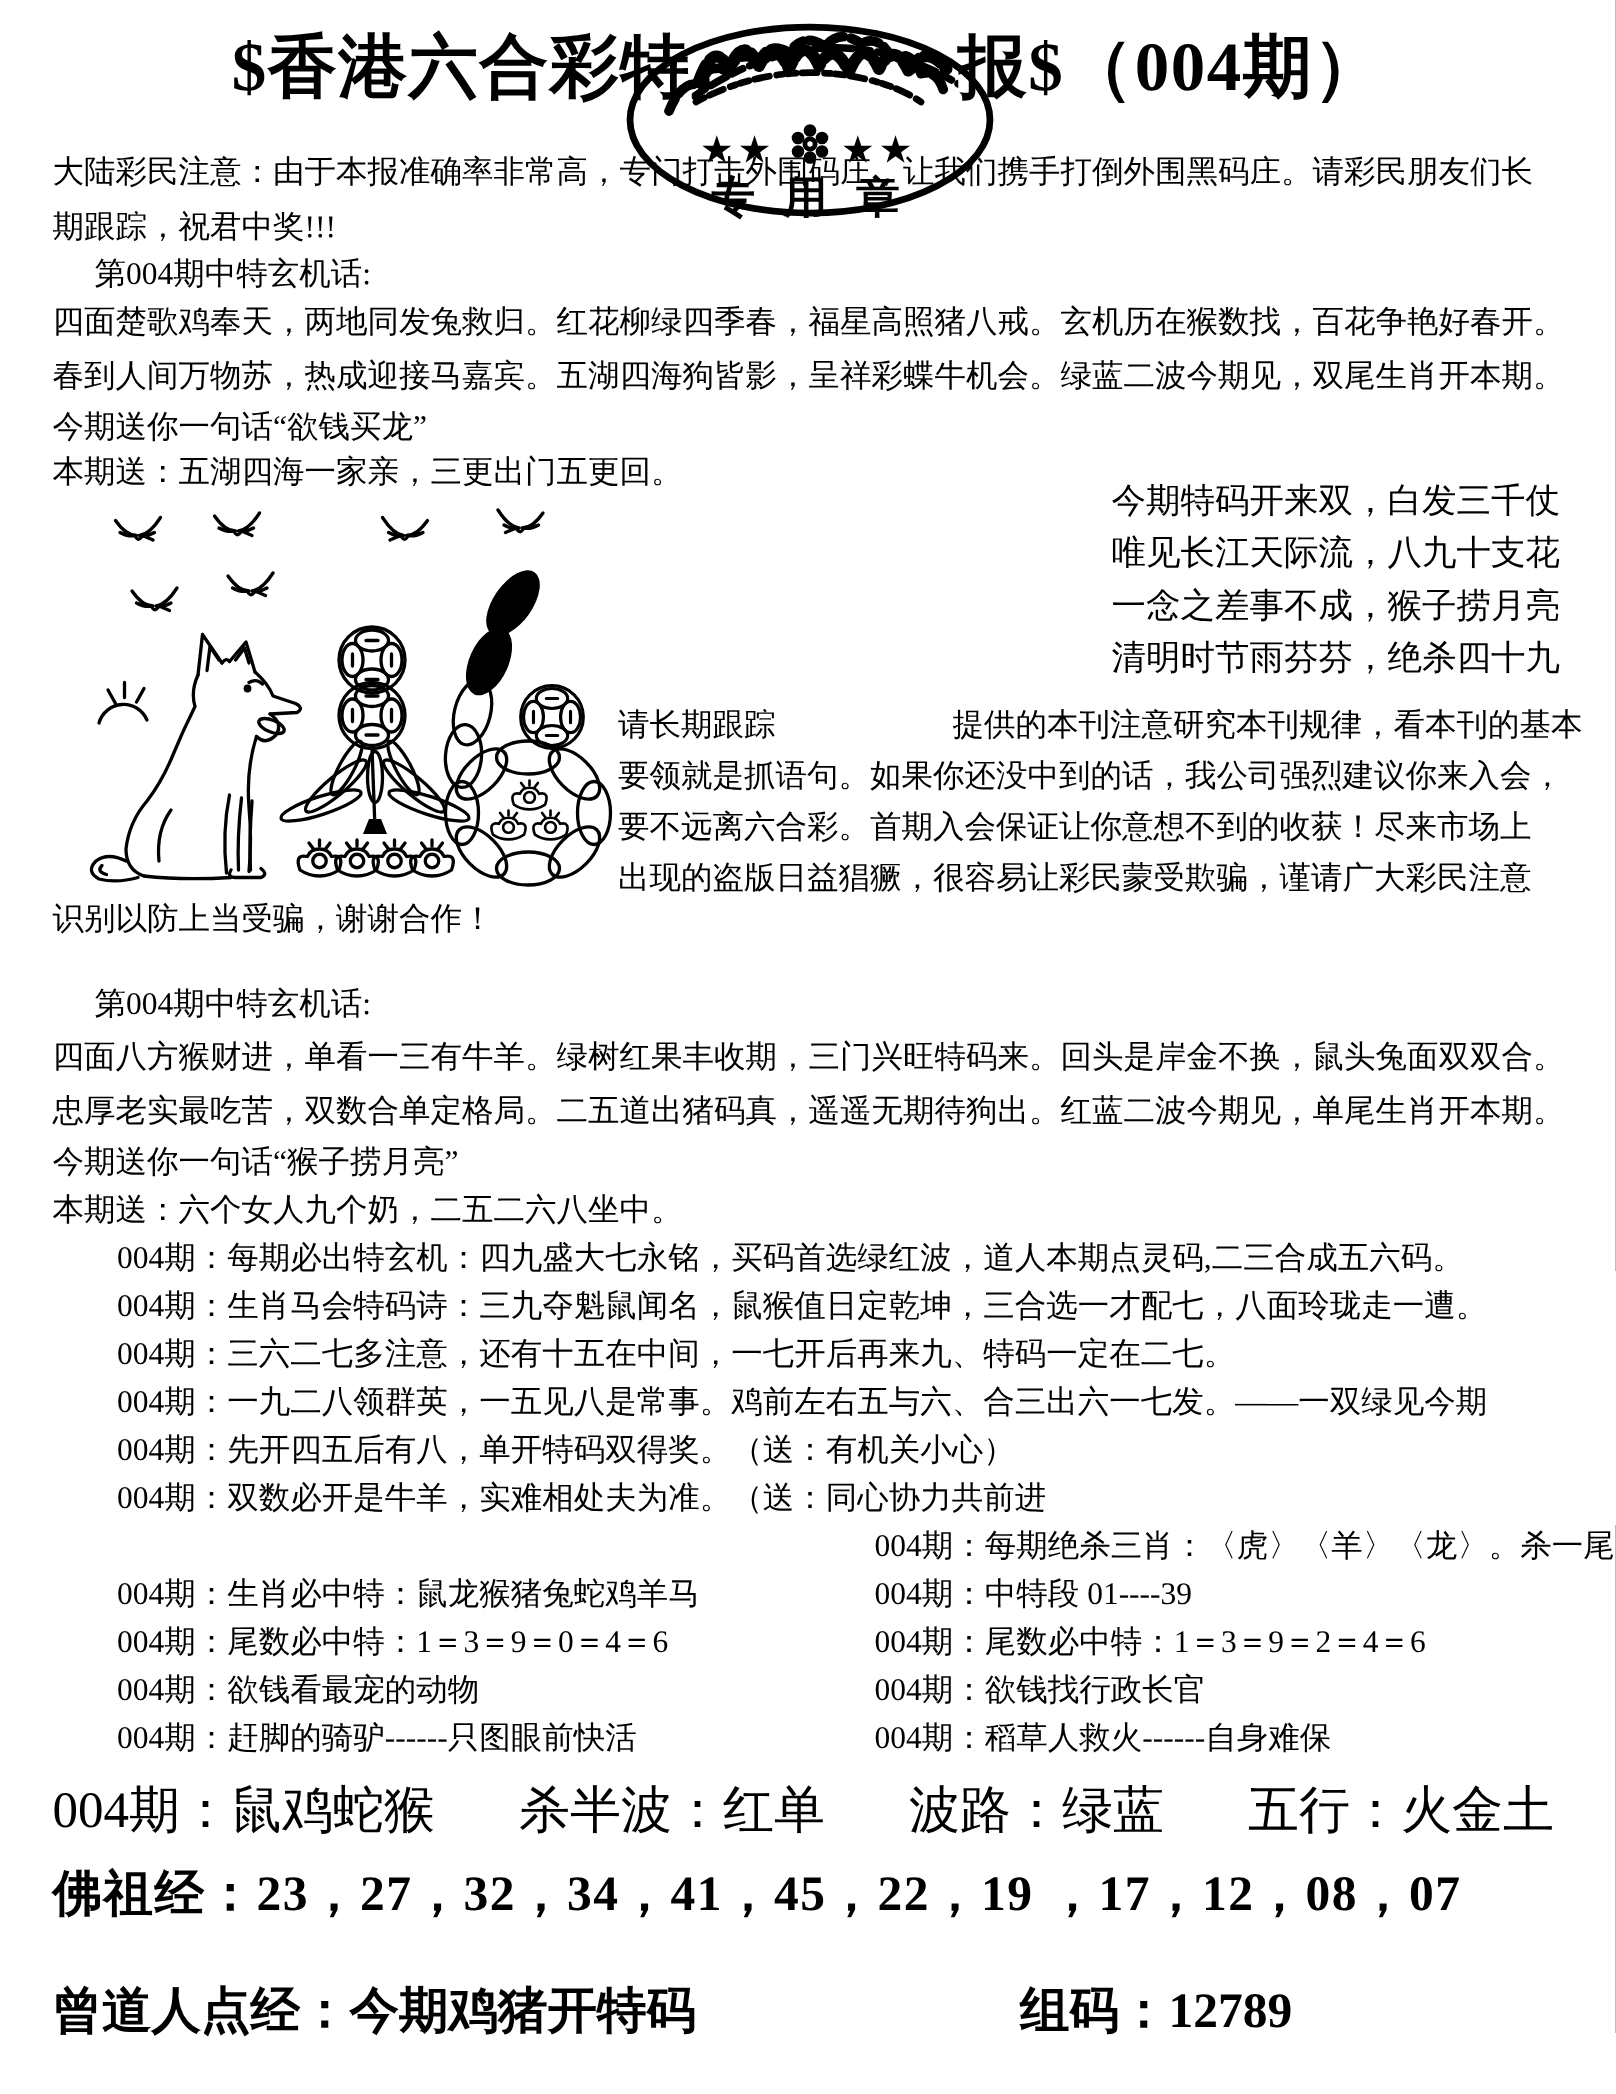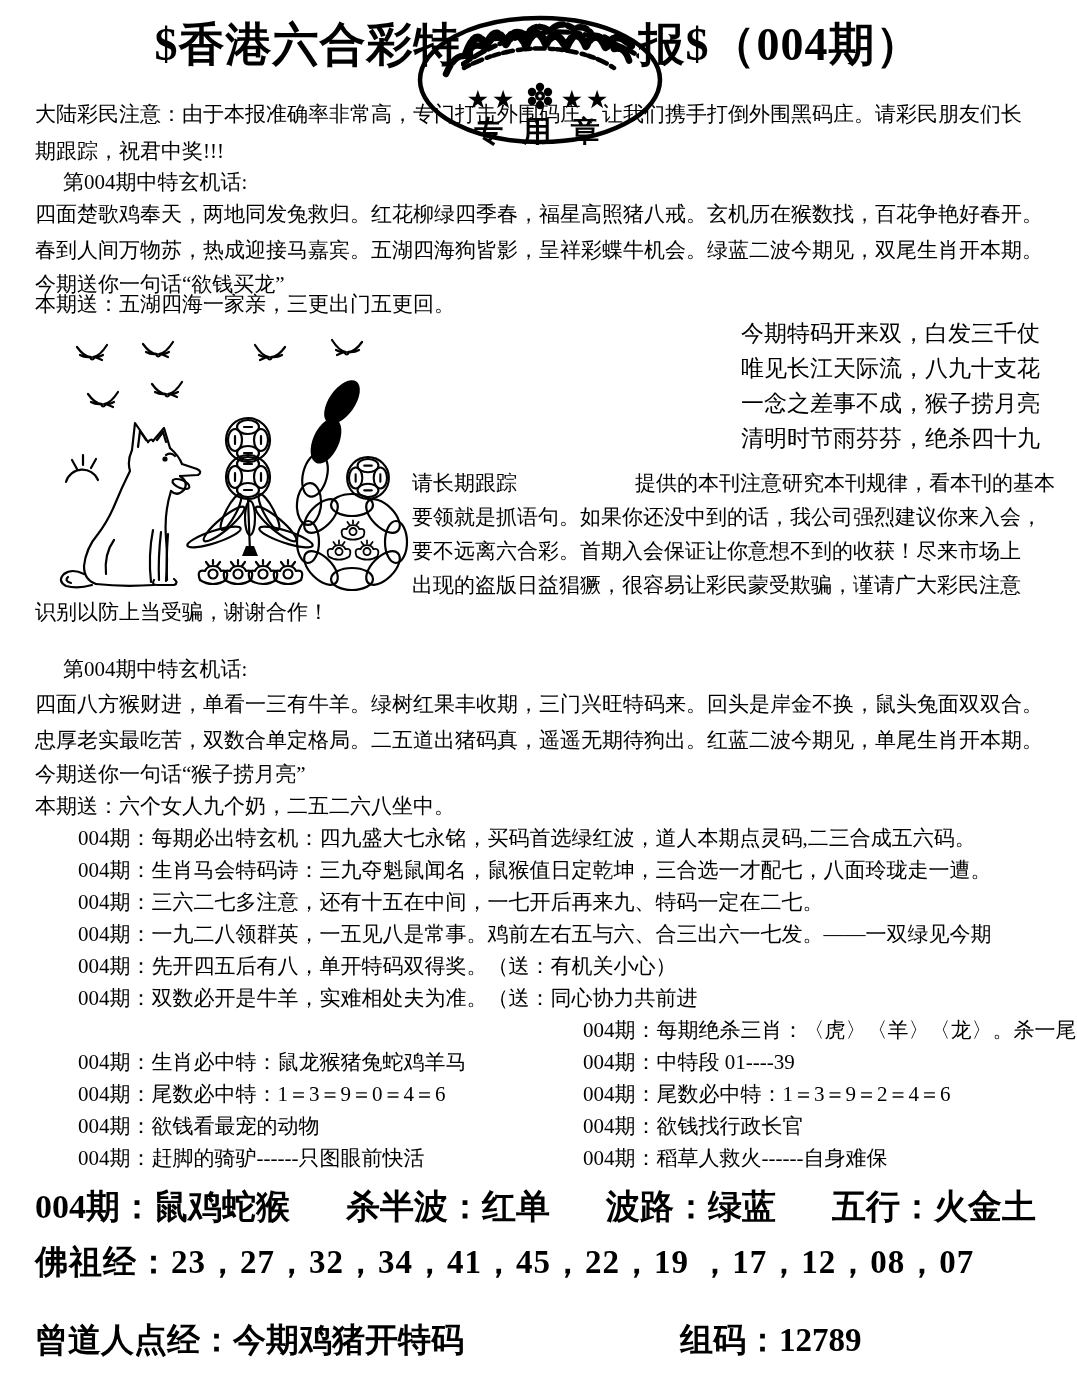--- a/index.html
+++ b/index.html
@@ -15,21 +15,21 @@
   }
   .title .mid{display:inline-block;width:178px;height:54px;vertical-align:-10px;overflow:hidden;}
   .stampbox{top:8px;left:412px;width:256px;height:142px;z-index:1;}
   .bodyline{font-size:21px;left:35px;z-index:3;}
   .heading{font-size:21px;left:35px;z-index:3;margin-left:28px;}
   .rpoem{font-size:23px;line-height:35px;right:37px;top:316px;text-align:left;}
   .promo{font-size:21px;line-height:34px;left:412px;text-align:center;}
   .promo .spacer{display:inline-block;width:118px;}
   .listrow{font-size:21px;left:35px;margin-left:43px;}
   .pair-right{left:540px;}
-  .bigline{left:35px;top:1184px;font-size:34px;font-weight:bold;display:flex;gap:56px;}
+  .bigline{left:35px;top:1184px;font-size:34px;font-weight:normal;display:flex;gap:56px;}
   .fozu{left:35px;top:1240px;font-size:33px;font-weight:bold;letter-spacing:1px;}
   .bottomline{top:1318px;font-size:33px;font-weight:bold;}
   .b-left{left:35px;}
   .b-right{left:680px;}
   svg{display:block;}
   .ill{left:18px;top:328px;}
   .stroke{fill:none;stroke:#000;stroke-width:2.2;stroke-linecap:round;stroke-linejoin:round;}
   .fillb{fill:#000;stroke:none;}
   .sealtext{font-weight:bold;}
 </style>
@@ -66,21 +66,21 @@
         </svg></span><span>报$（004期）</span>
   </div>
 
   <div class="abs bodyline" style="top:100px">大陆彩民注意：由于本报准确率非常高，专门打击外围码庄，让我们携手打倒外围黑码庄。请彩民朋友们长</div>
   <div class="abs bodyline" style="top:137px">期跟踪，祝君中奖!!!</div>
 
   <div class="abs heading" style="top:168px">第004期中特玄机话:</div>
   <div class="abs bodyline" style="top:200px">四面楚歌鸡奉天，两地同发兔救归。红花柳绿四季春，福星高照猪八戒。玄机历在猴数找，百花争艳好春开。</div>
   <div class="abs bodyline" style="top:236px">春到人间万物苏，热成迎接马嘉宾。五湖四海狗皆影，呈祥彩蝶牛机会。绿蓝二波今期见，双尾生肖开本期。</div>
   <div class="abs bodyline" style="top:270px">今期送你一句话“欲钱买龙”</div>
-  <div class="abs bodyline" style="top:290px">本期送：五湖四海一家亲，三更出门五更回。</div>
+  <div class="abs bodyline" style="top:300px">本期送：五湖四海一家亲，三更出门五更回。</div>
 
   <div class="abs rpoem">
     <div>今期特码开来双，白发三千仗</div>
     <div>唯见长江天际流，八九十支花</div>
     <div>一念之差事不成，猴子捞月亮</div>
     <div>清明时节雨芬芬，绝杀四十九</div>
   </div>
 
   <div class="abs ill">
     <svg width="420" height="290" viewBox="0 0 420 290">

